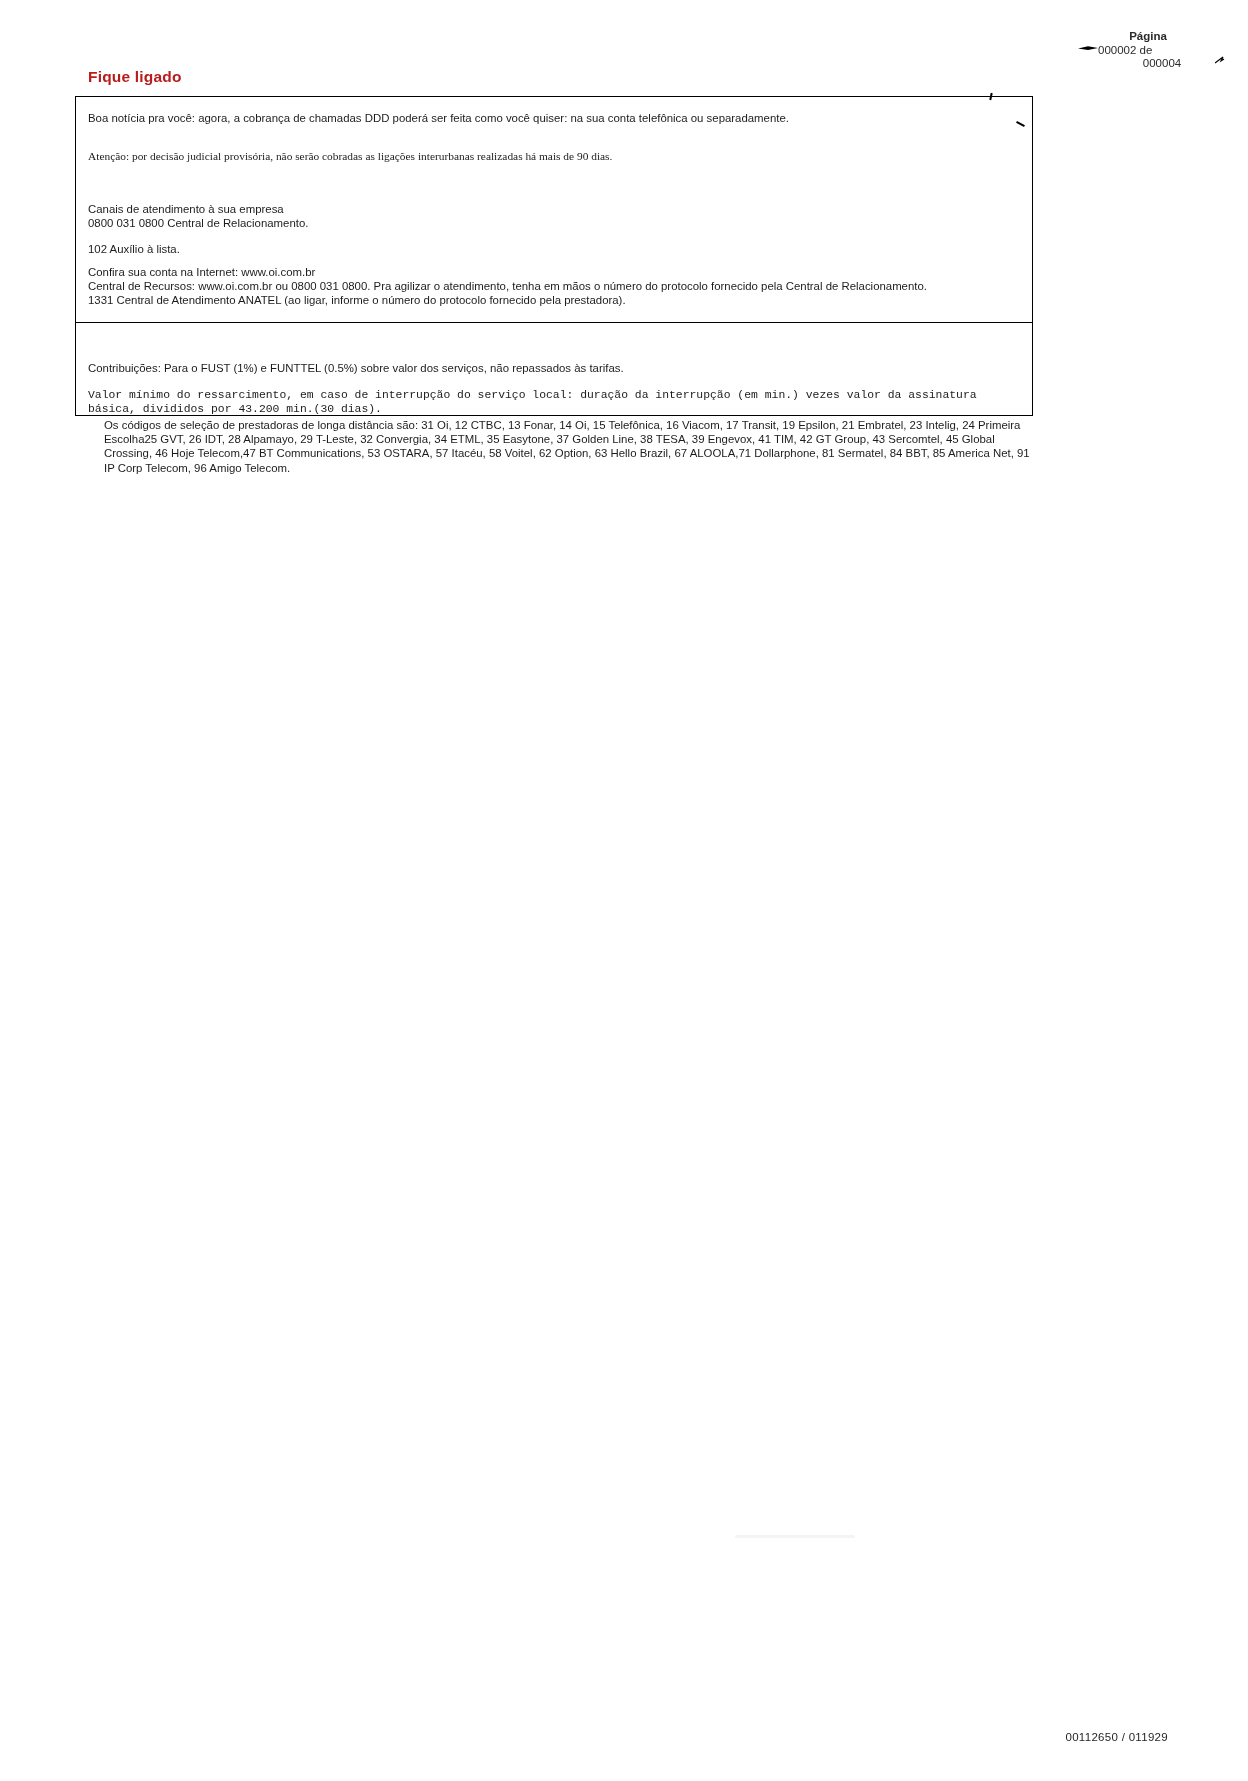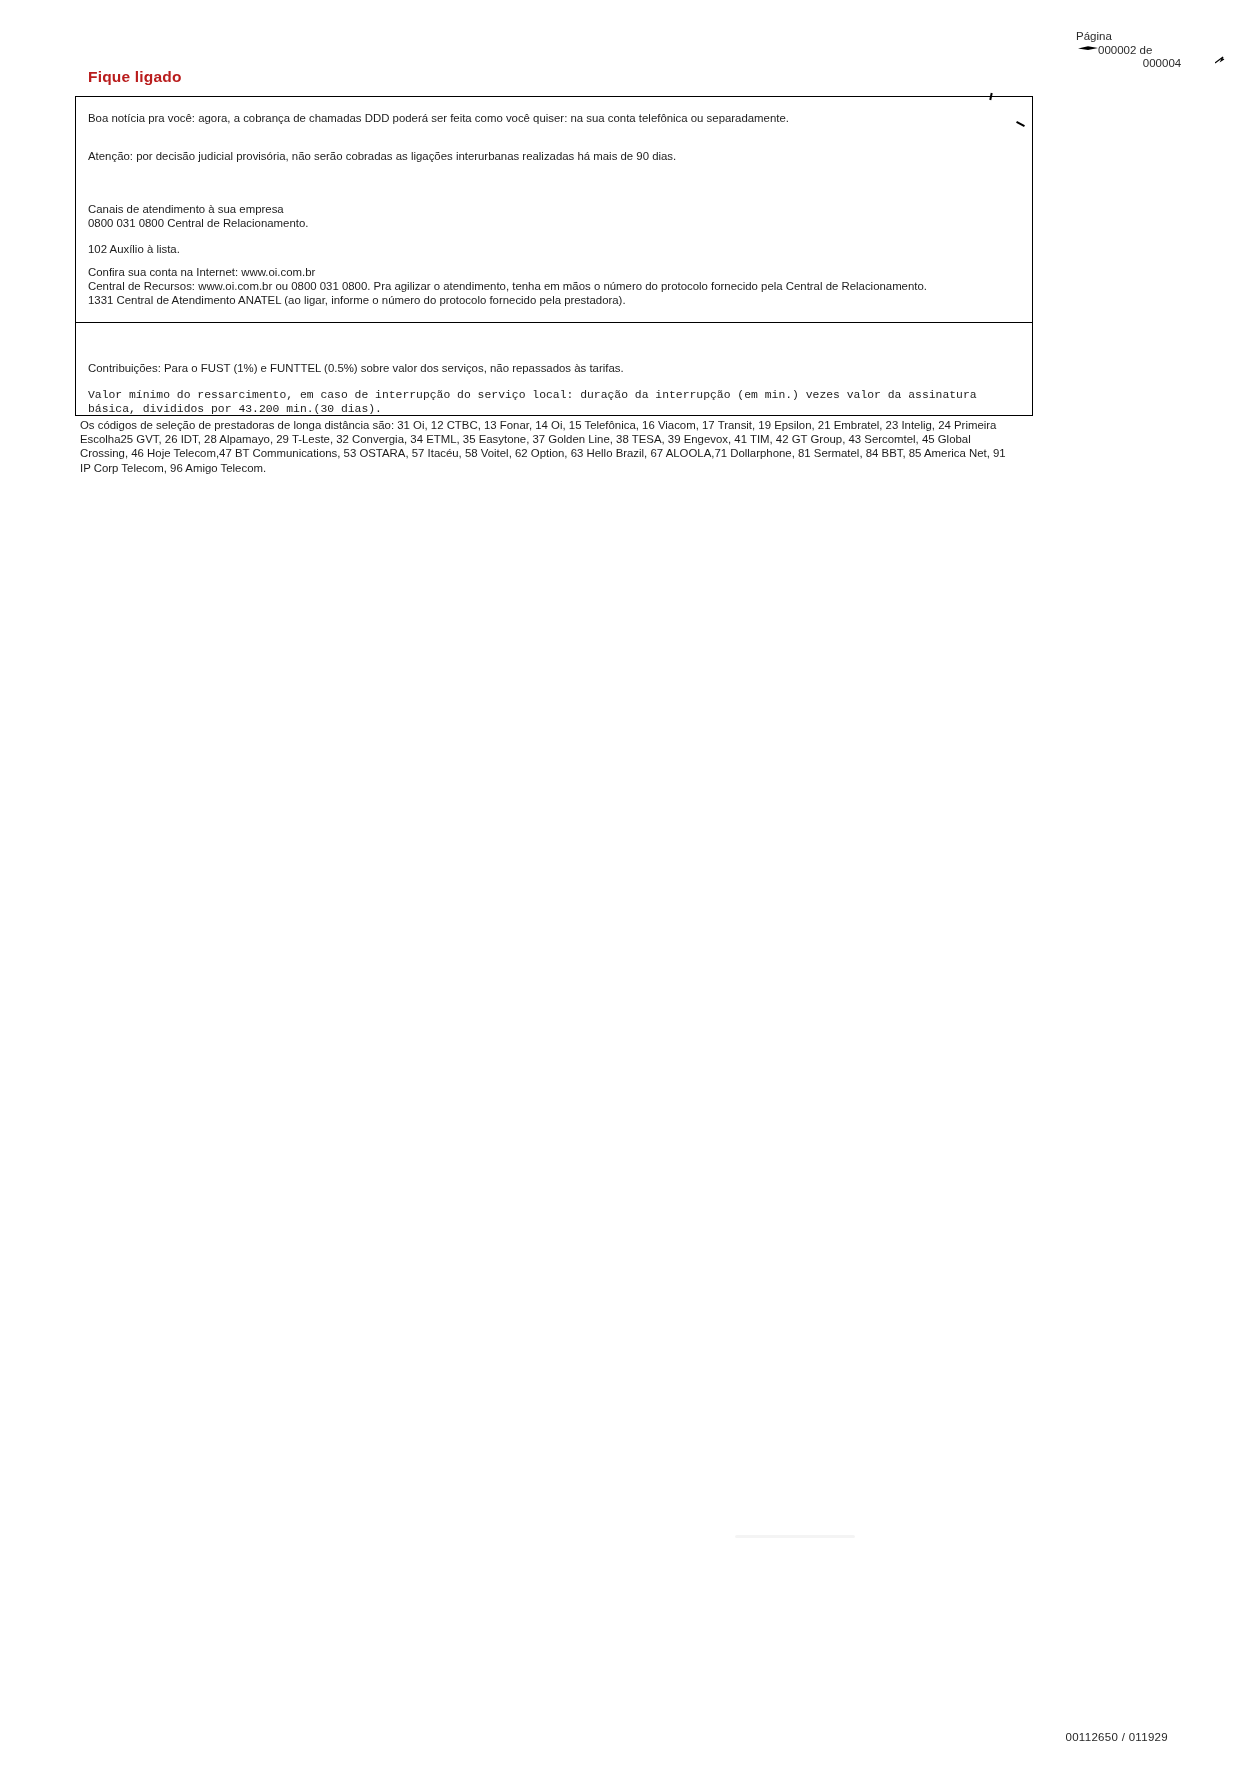--- a/index.html
+++ b/index.html
@@ -30,22 +30,23 @@
     top: 30px;
     right: 22px;
     width: 150px;
     text-align: left;
     font-size: 11.5px;
     line-height: 13.5px;
     color: #2b2b2b;
   }
   .page-num .pg-label {
     display: block;
-    text-align: left;
+    text-align: center;
     padding-right: 6px;
+    font-weight: bold;
   }
   .page-num .pg-line2 {
     display: block;
     padding-left: 22px;
   }
   .page-num .pg-line3 {
     display: block;
     padding-left: 22px;
     text-align: center;
   }
@@ -104,28 +105,28 @@
 
   .txt {
     position: absolute;
     font-size: 11.4px;
     line-height: 14.2px;
     color: #1c1c1c;
     white-space: pre-line;
   }
 
   .p1  { top: 14px;  left: 12px; width: 930px; }
-  .p2  { top: 52px;  left: 12px; width: 930px; }
+  .p2  { top: 52px;  left: 12px; width: 930px; font-family: Liberation Serif, serif; }
   .p3  { top: 105px; left: 12px; width: 930px; }
   .p4  { top: 145px; left: 12px; width: 930px; }
   .p5  { top: 168px; left: 12px; width: 930px; }
 
   .p6  { top: 264px; left: 12px; width: 930px; }
   .p7  { top: 291px; left: 12px; width: 930px; font-family: Liberation Mono, monospace; }
-  .p8  { top: 321px; left: 4px; width: 935px; }
+  .p8  { top: 321px; left: 28px; width: 935px; }
 
   
   .footer-code {
     position: absolute;
     bottom: 38px;
     right: 80px;
     font-size: 11.5px;
     color: #262626;
     letter-spacing: 0.3px;
   }

